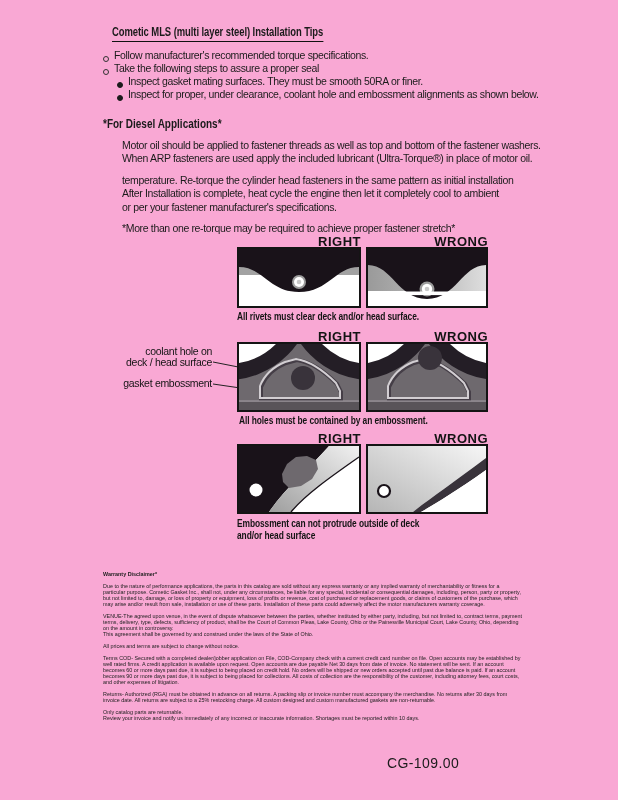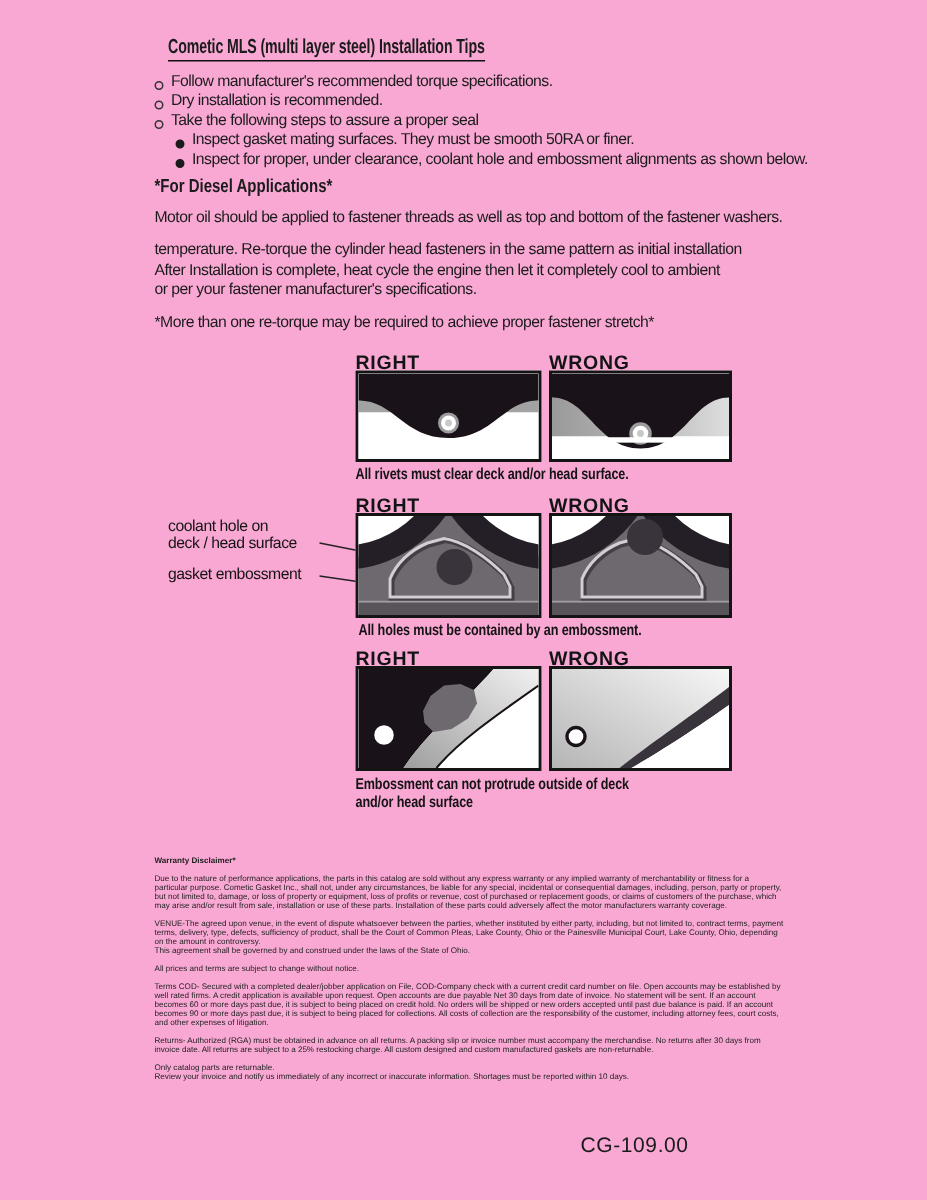--- a/index.html
+++ b/index.html
@@ -9,39 +9,39 @@
     margin:0 auto;
   }
   
   .tips{position:absolute;left:103px;top:22px;width:470px;}
   .title{
     display:inline-block;margin-left:9px;font-size:13.5px;font-weight:bold;
     border-bottom:1.6px solid #111;padding-bottom:2px;letter-spacing:-.1px;
     transform:scaleX(.70);transform-origin:left center;white-space:nowrap;
   }
   .bullets{margin-top:7px;font-size:10.5px;letter-spacing:-.35px;}
-  .b-row{display:flex;align-items:center;line-height:13px;white-space:nowrap;}
+  .b-row{display:flex;align-items:flex-end;line-height:13px;white-space:nowrap;}
   .b-row.sub{margin-left:14px;}
   .dot{flex:0 0 auto;width:4px;height:4px;border:1px solid #333;border-radius:50%;margin:4px 5px 0 0;}
   .dot.filled{background:#1b1b1b;border-color:#1b1b1b;}
   
   .diesel{position:absolute;left:103px;top:117px;width:480px;font-size:10.5px;letter-spacing:-.35px;}
   .d-head{font-size:12.5px;font-weight:bold;letter-spacing:0;
     transform:scaleX(.80);transform-origin:left center;white-space:nowrap;}
-  .d-para{margin-top:8px;}
+  .d-para{margin-top:8px;margin-left:19px;}
   .d-line{line-height:13.4px;white-space:nowrap;}
   
-  .fig-head{position:absolute;font-size:13px;font-weight:600;letter-spacing:.5px;text-align:left;color:#141414;}
+  .fig-head{position:absolute;font-size:13px;font-weight:600;letter-spacing:.5px;text-align:right;color:#141414;}
   .fig-box{position:absolute;border:2px solid #141414;background:#fff;line-height:0;}
   .fig-box svg{display:block;}
   .fig-caption{
     position:absolute;font-size:10.5px;font-weight:bold;letter-spacing:-.1px;white-space:nowrap;
     transform:scaleX(.80);transform-origin:left center;color:#141414;
   }
-  .fig-label{position:absolute;font-size:10.5px;letter-spacing:-.3px;width:100px;white-space:nowrap;color:#141414;}
+  .fig-label{position:absolute;font-size:10.5px;letter-spacing:-.3px;text-align:right;width:100px;white-space:nowrap;color:#141414;}
   .pointer-lines{position:absolute;left:212px;top:355px;pointer-events:none;}
   
   .disclaimer{position:absolute;left:103px;top:571px;width:420px;font-size:5.4px;line-height:6px;color:#222;letter-spacing:0;}
   .disc-head{font-weight:bold;margin-bottom:6px;}
   .disc-p{margin-bottom:6px;}
   .disc-p .joined{display:block;}
   
   .page-code{position:absolute;left:387px;top:755px;font-size:14px;letter-spacing:.4px;color:#1b1b1b;}
 </style>
 </head>
@@ -51,41 +51,38 @@
 
   <div class="tips">
     <div class="title">Cometic MLS (multi layer steel) Installation Tips</div>
     <div class="bullets">
       <div class="b-row">
         <span class="dot"></span>
         <span>Follow manufacturer's recommended torque specifications.</span>
       </div>
       <div class="b-row">
         <span class="dot"></span>
-        <span>Dry installation is recommended.</span>
-      </div>
-      <div class="b-row">
-        <span class="dot"></span>
         <span>Take the following steps to assure a proper seal</span>
       </div>
       <div class="b-row sub">
         <span class="dot filled"></span>
         <span>Inspect gasket mating surfaces.  They must be smooth 50RA or finer.</span>
       </div>
       <div class="b-row sub">
         <span class="dot filled"></span>
         <span>Inspect for proper, under clearance, coolant hole and embossment alignments as shown below.</span>
       </div>
     </div>
   </div>
 
   <div class="diesel">
     <div class="d-head">*For Diesel Applications*</div>
     <div class="d-para">
       <div class="d-line">Motor oil should be applied to fastener threads as well as top and bottom of the fastener washers.</div>
+      <div class="d-line">When ARP fasteners are used apply the included lubricant (Ultra-Torque®) in place of motor oil.</div>
     </div>
     <div class="d-para">
       <div class="d-line">temperature. Re-torque the cylinder head fasteners in the same pattern as initial installation</div>
       <div class="d-line">After Installation is complete, heat cycle the engine then let it completely cool to ambient</div>
       <div class="d-line">or per your fastener manufacturer's specifications.</div>
     </div>
     <div class="d-para">
       <div class="d-line">*More than one re-torque may be required to achieve proper fastener stretch*</div>
     </div>
   </div>

